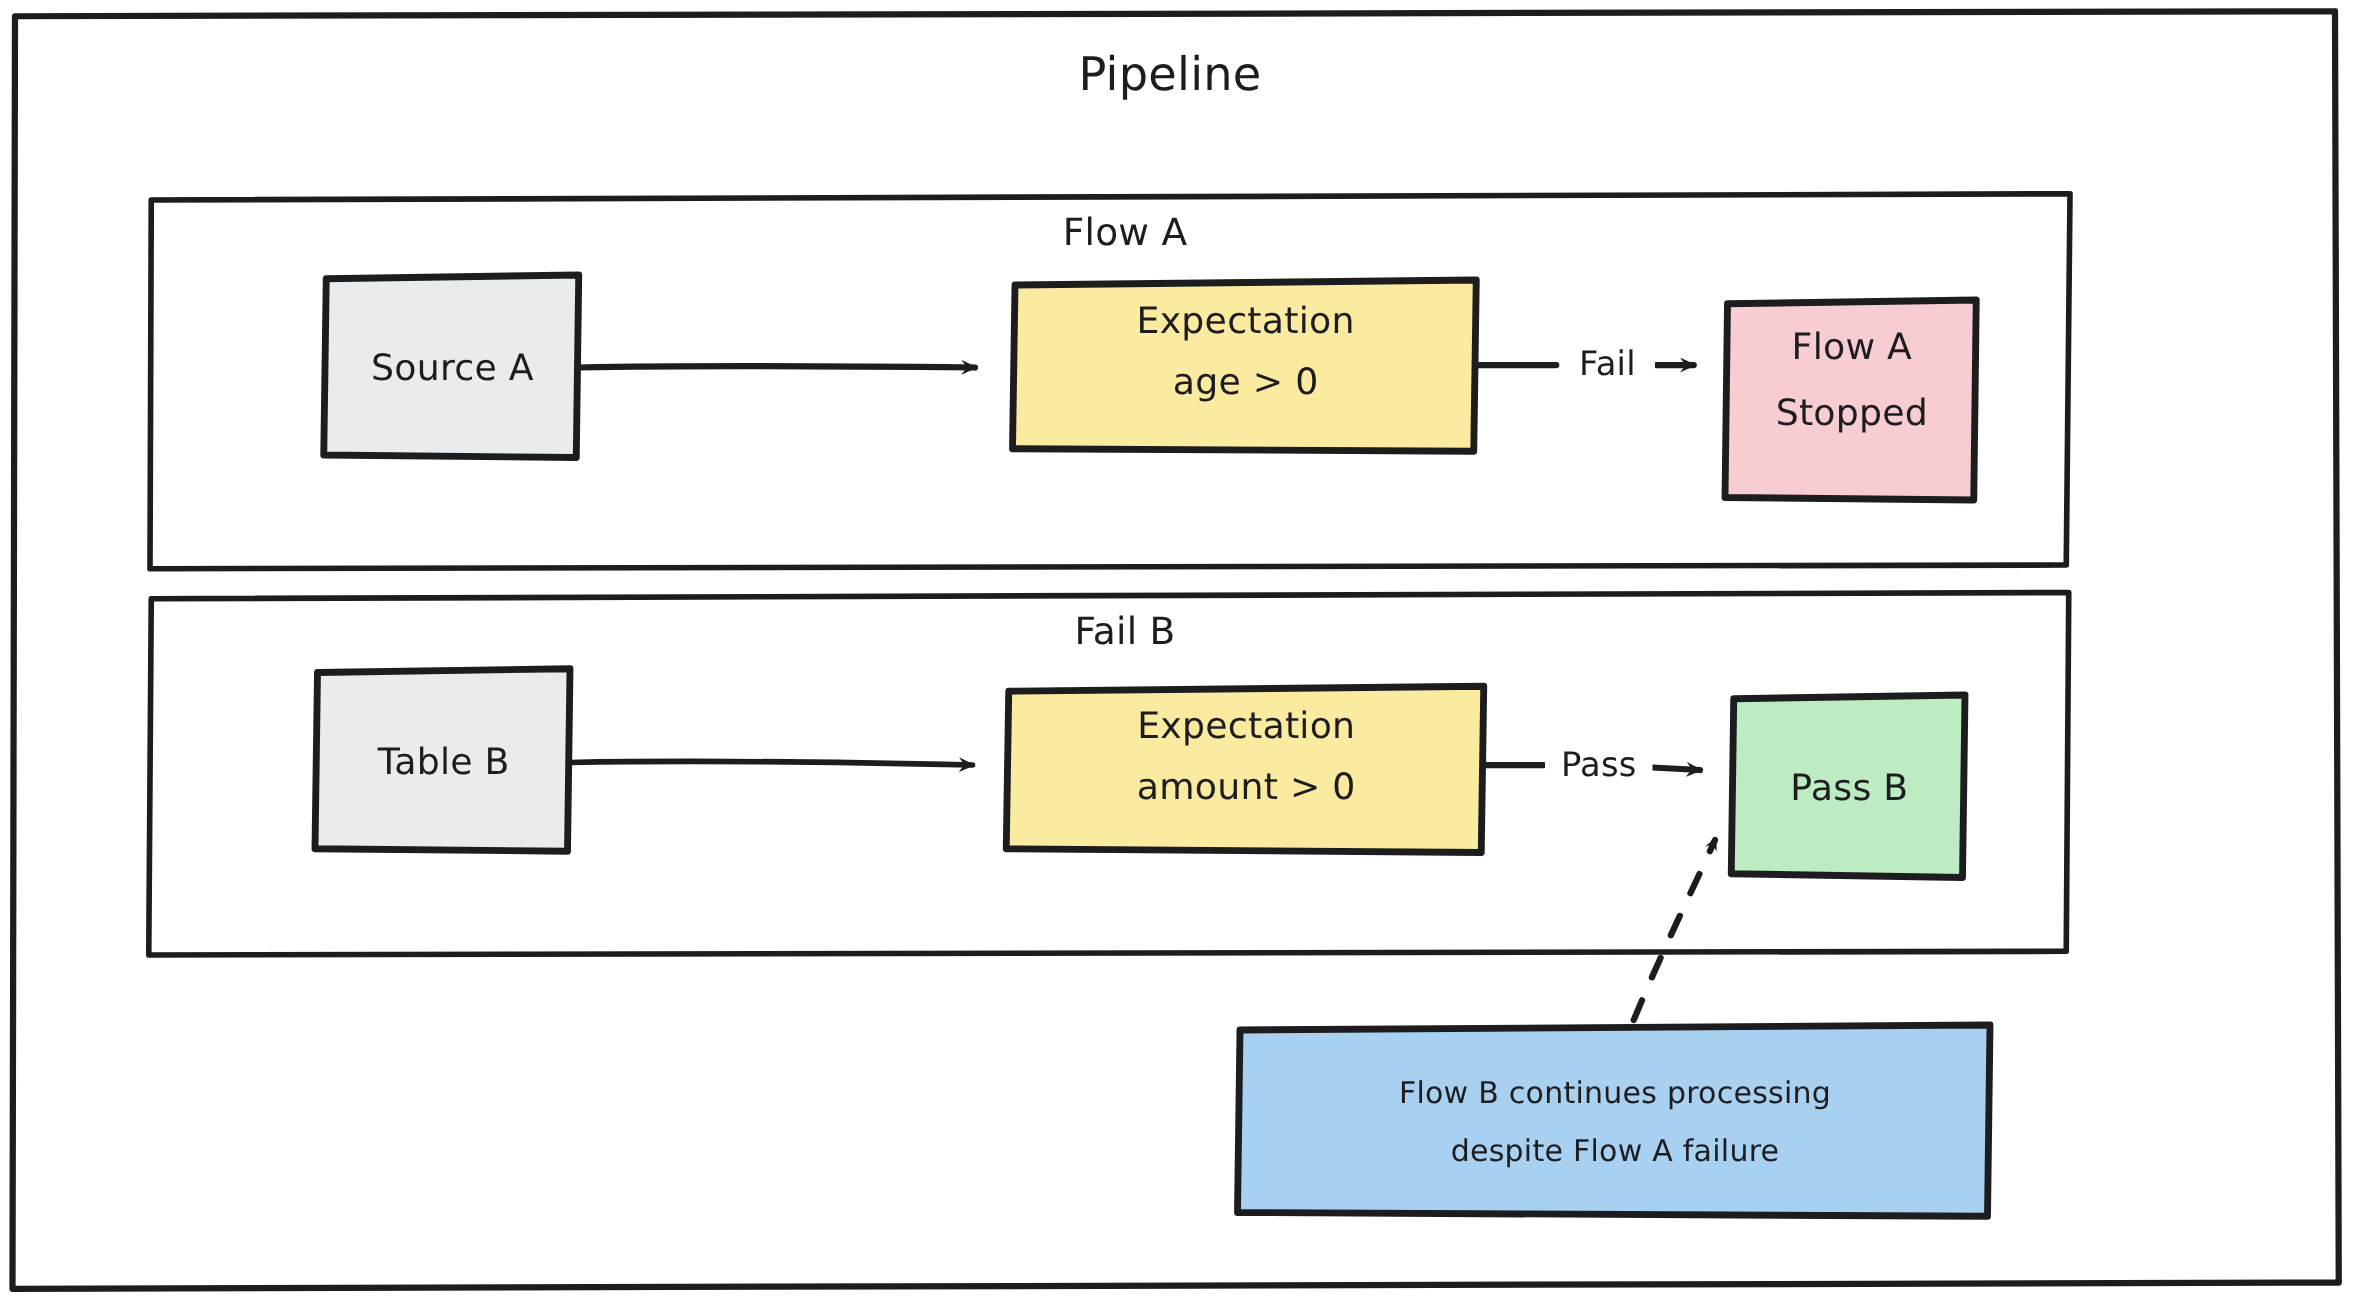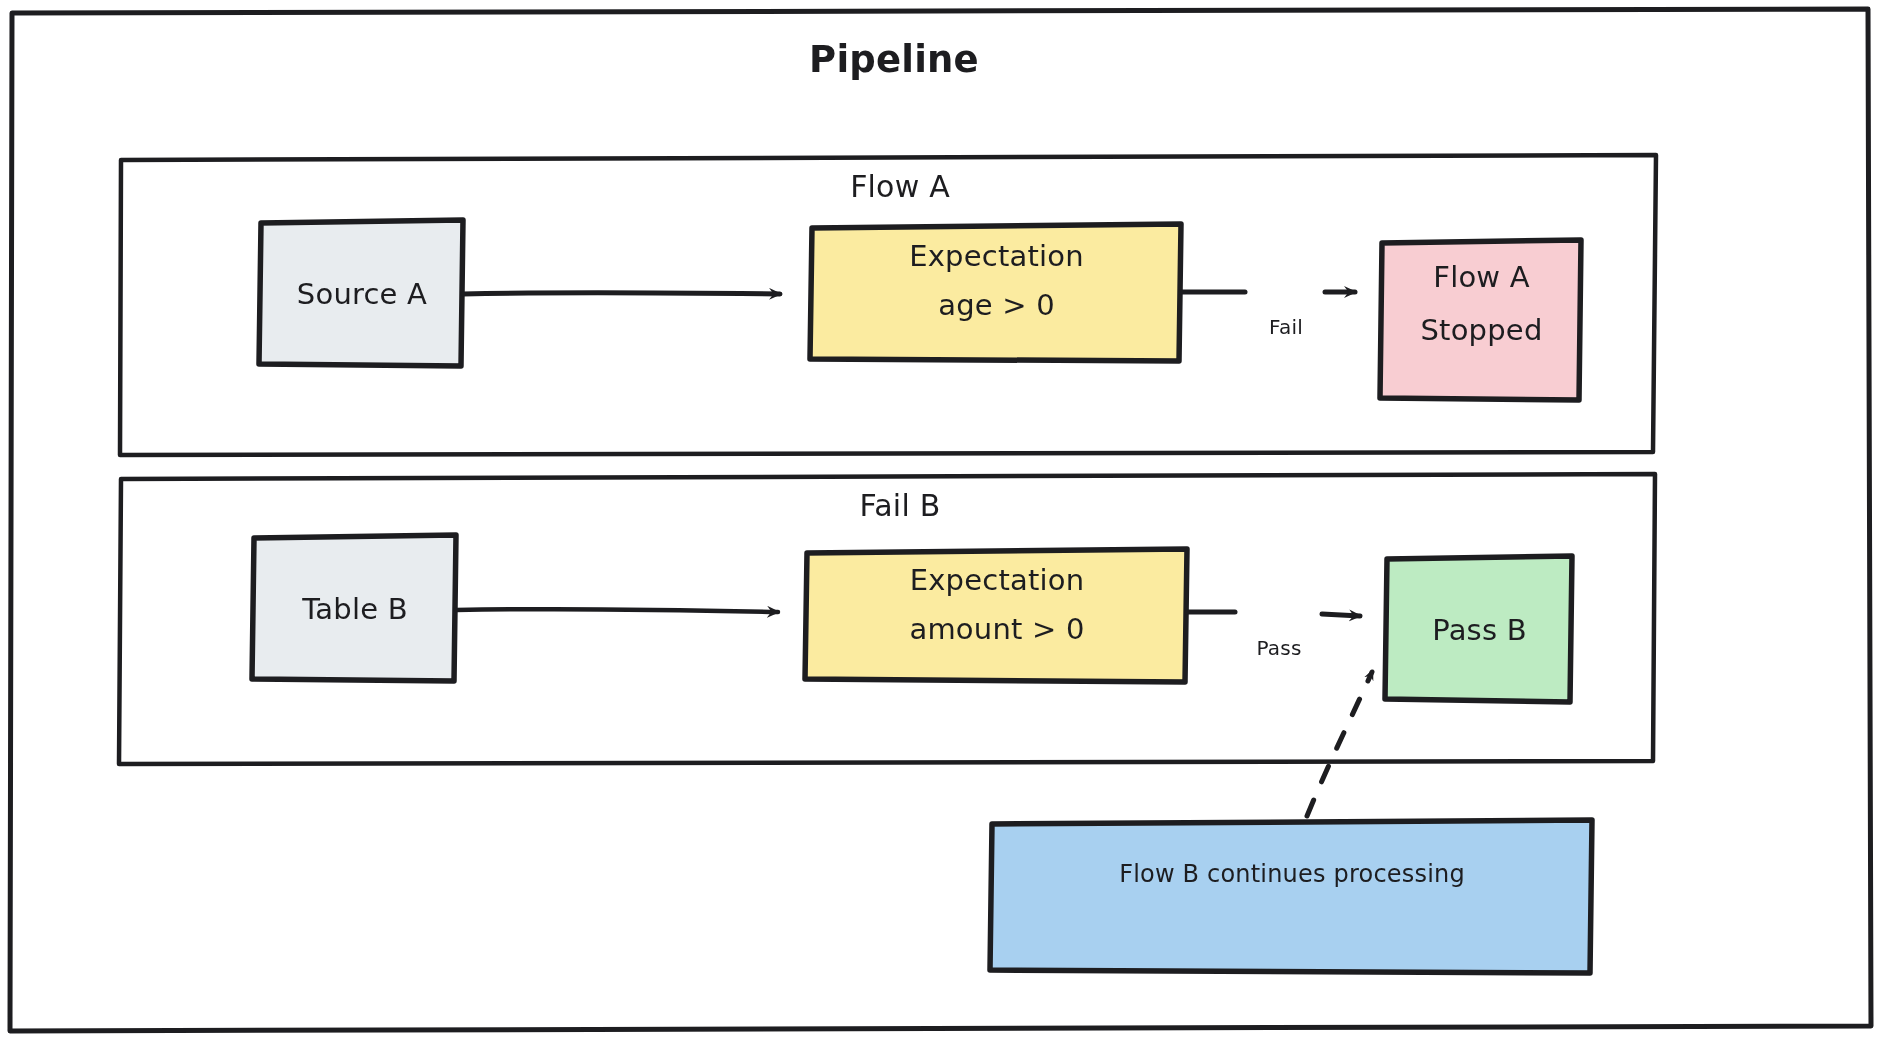--- a/index.html
+++ b/index.html
@@ -10,21 +10,21 @@
   #vec{position:absolute;left:0;top:0;width:1896px;height:1048px;}
   .lbl{
     position:absolute;display:flex;align-items:center;justify-content:center;
     text-align:center;color:#1d1d20;line-height:1.28;
     font-family:"DejaVu Sans",sans-serif;font-weight:400;
     letter-spacing:.2px;pointer-events:none;
   }
   .title{font-size:37px;}
   .grouplbl{font-size:30px;}
   .nodelbl{font-size:29px;}
-  .edgelbl{font-size:20px;background:#ffffff;margin-top:36px;}
+  .edgelbl{font-size:27px;background:#ffffff;}
   .notelbl{font-size:24px;line-height:1.36;}
 </style>
 </head>
 <body>
 
 <div id="stage">
 
   <svg id="vec" viewBox="0 0 1896 1048">
     <defs>
       <marker id="ah" markerWidth="16" markerHeight="16" refX="11" refY="6" orient="auto" markerUnits="userSpaceOnUse">
@@ -91,21 +91,21 @@
     <g>
       <path d="M1187,612 L1235,612" fill="none" stroke="#1d1d20" stroke-width="5" stroke-linecap="round"></path>
       <path d="M1322,614 L1360,616" fill="none" stroke="#1d1d20" stroke-width="5" stroke-linecap="round" marker-end="url(#ah)"></path>
     </g>
 
     <g>
       <path d="M1307,816 C1330,760 1355,710 1372,672" fill="none" stroke="#1d1d20" stroke-width="5" stroke-linecap="round" stroke-dasharray="17 20" marker-end="url(#ahs)"></path>
     </g>
   </svg>
 
-  <div class="lbl title" style="left:694px;top:35px;width:400px;height:50px;font-weight:bold;">Pipeline</div>
+  <div class="lbl title" style="left:736px;top:35px;width:400px;height:50px;">Pipeline</div>
 
   <div class="lbl grouplbl" style="left:740px;top:168px;width:320px;height:38px;">Flow A</div>
 
   <div class="lbl grouplbl" style="left:740px;top:487px;width:320px;height:38px;">Fail B</div>
 
   <div class="lbl nodelbl" style="left:261px;top:223px;width:202px;height:143px;">Source A</div>
 
   <div class="lbl nodelbl" style="left:812px;top:239px;width:369px;height:36px;">Expectation</div>
   <div class="lbl nodelbl" style="left:812px;top:288px;width:369px;height:36px;">age &gt; 0</div>
 
@@ -117,14 +117,15 @@
   <div class="lbl nodelbl" style="left:807px;top:563px;width:380px;height:36px;">Expectation</div>
   <div class="lbl nodelbl" style="left:807px;top:612px;width:380px;height:36px;">amount &gt; 0</div>
 
   <div class="lbl nodelbl" style="left:1387px;top:559px;width:185px;height:143px;">Pass B</div>
 
   <div class="lbl edgelbl" style="left:1248px;top:274px;width:76px;height:36px;">Fail</div>
 
   <div class="lbl edgelbl" style="left:1236px;top:595px;width:86px;height:36px;">Pass</div>
 
   <div class="lbl notelbl" style="left:992px;top:855px;width:600px;height:38px;">Flow B continues processing</div>
+  <div class="lbl notelbl" style="left:992px;top:902px;width:600px;height:38px;">despite Flow A failure</div>
 
 </div>
 
 </body></html>

